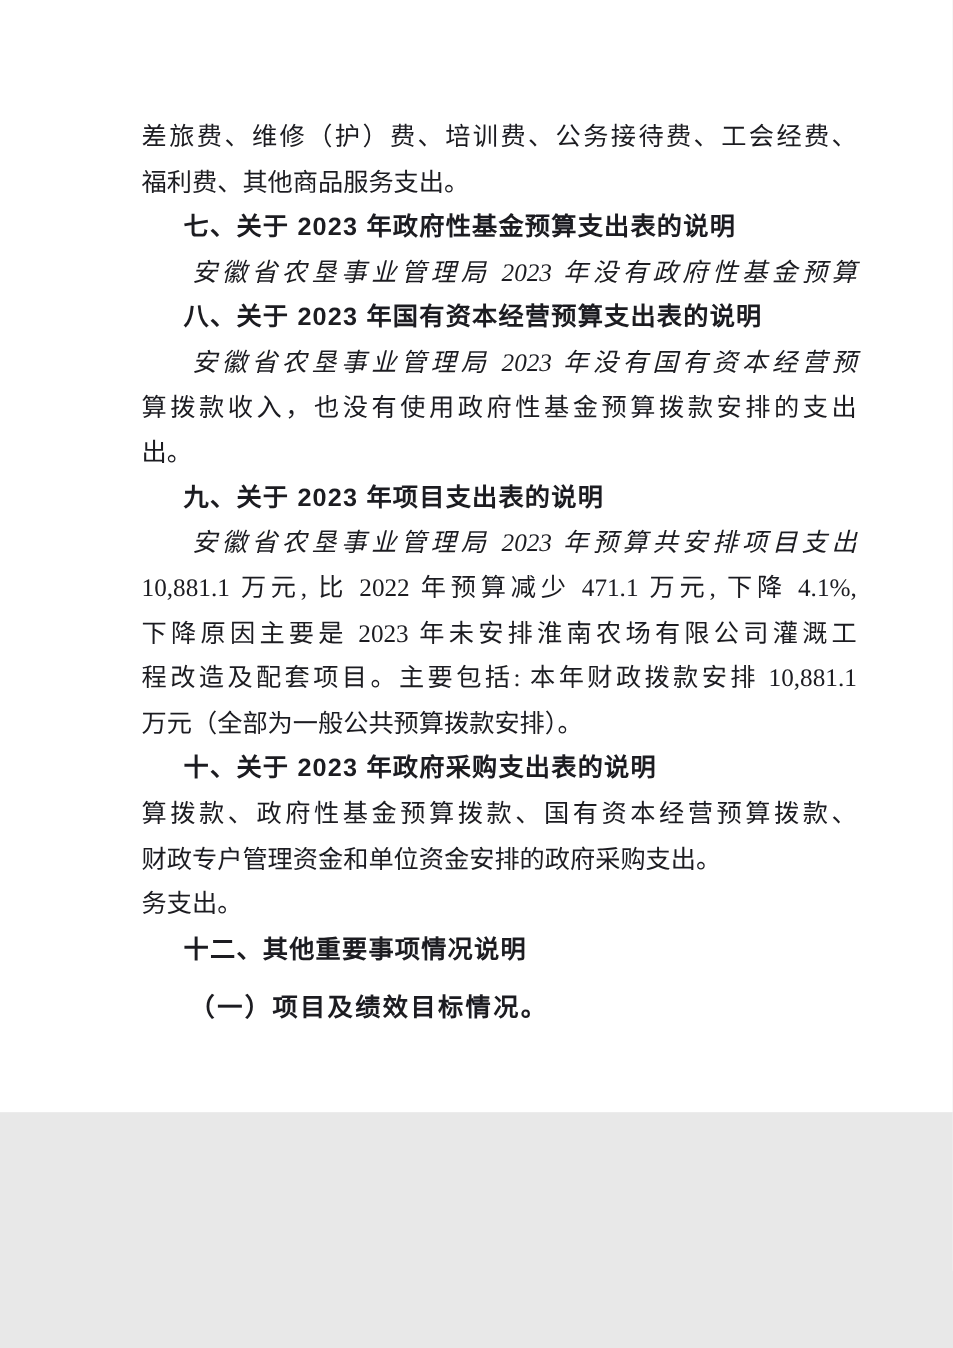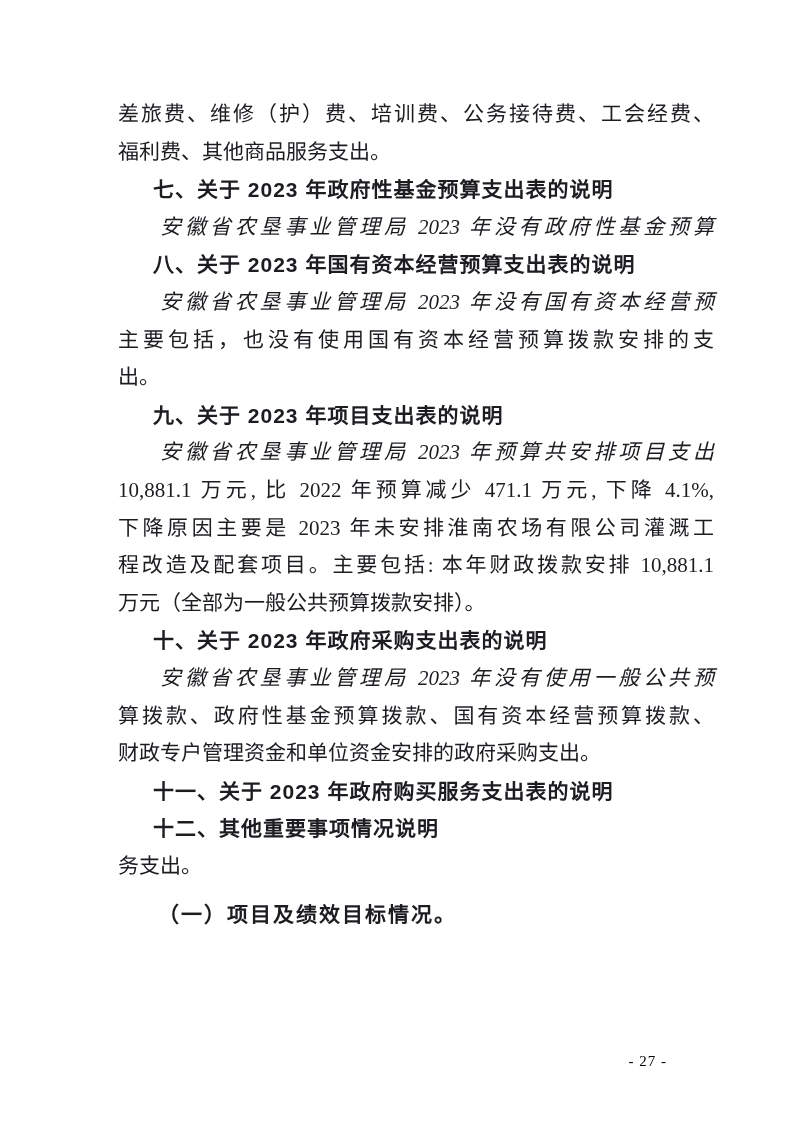--- a/index.html
+++ b/index.html
@@ -1,18 +1,18 @@
 <!DOCTYPE html>
 <html lang="zh-CN"><head>
 <meta charset="utf-8">
 <style>
   html, body { margin: 0; padding: 0; background: #e8e8e8; }
   .page {
     width: 794px;
-    height: 1123px;
+    height: 927px;
     background: #ffffff;
     position: relative;
     overflow: hidden;
     margin: 0 auto;
   }
   .content {
     position: absolute;
     left: 118px;
     top: 96px;
     width: 596px;
@@ -63,31 +63,29 @@
 <body>
 
 <div class="page">
   <div class="content">
     <div class="ln j">差旅费、维修（护）费、培训费、公务接待费、工会经费、</div>
     <div class="ln">福利费、其他商品服务支出。</div>
     <div class="ln heading">七、关于 2023 年政府性基金预算支出表的说明</div>
     <div class="ln j indent">安徽省农垦事业管理局 2023 年没有政府性基金预算</div>
     <div class="ln heading">八、关于 2023 年国有资本经营预算支出表的说明</div>
     <div class="ln j indent">安徽省农垦事业管理局 2023 年没有国有资本经营预</div>
-    <div class="ln j">主要包括，也没有使用国有资本经营预算拨款安排的支</div>
+    <div class="ln j">算拨款收入，也没有使用政府性基金预算拨款安排的支出</div>
     <div class="ln">出。</div>
     <div class="ln heading">九、关于 2023 年项目支出表的说明</div>
     <div class="ln j indent">安徽省农垦事业管理局 2023 年预算共安排项目支出</div>
     <div class="ln j">10,881.1 万元, 比 2022 年预算减少 471.1 万元, 下降 4.1%,</div>
     <div class="ln j">下降原因主要是 2023 年未安排淮南农场有限公司灌溉工</div>
     <div class="ln j">程改造及配套项目。主要包括: 本年财政拨款安排 10,881.1</div>
     <div class="ln">万元（全部为一般公共预算拨款安排）。</div>
     <div class="ln heading">十、关于 2023 年政府采购支出表的说明</div>
-    <div class="ln j indent">安徽省农垦事业管理局 2023 年没有使用一般公共预</div>
     <div class="ln j">算拨款、政府性基金预算拨款、国有资本经营预算拨款、</div>
     <div class="ln">财政专户管理资金和单位资金安排的政府采购支出。</div>
-    <div class="ln heading">十一、关于 2023 年政府购买服务支出表的说明</div>
+    <div class="ln">务支出。</div>
     <div class="ln heading">十二、其他重要事项情况说明</div>
-    <div class="ln">务支出。</div>
     <div class="ln subheading">（一）项目及绩效目标情况。</div>
   </div>
   <div class="footer">- 27 -</div>
 </div>
 
 </body></html>

